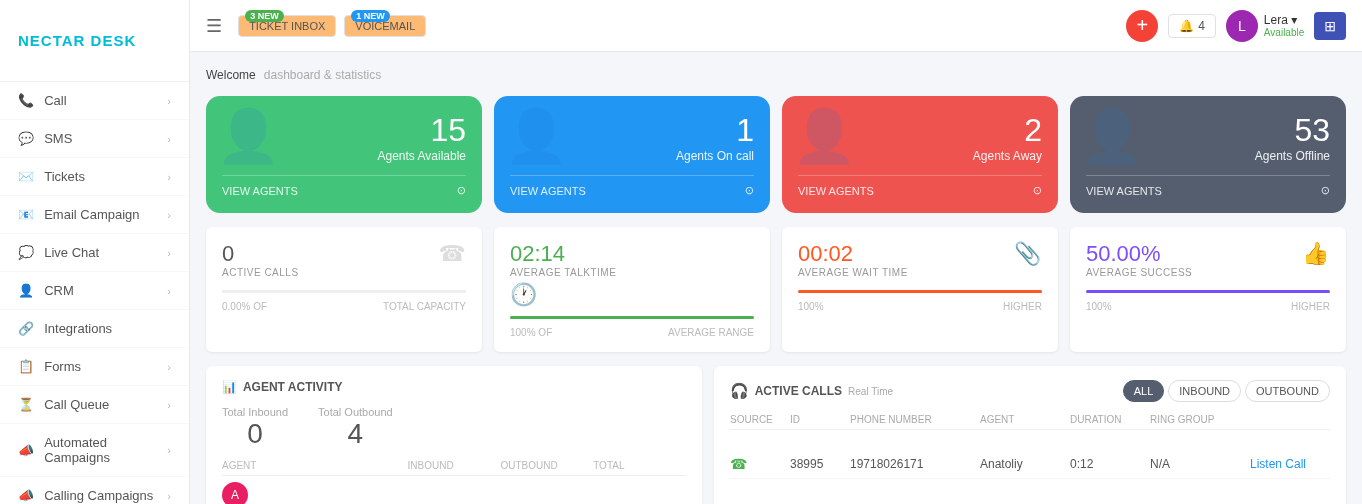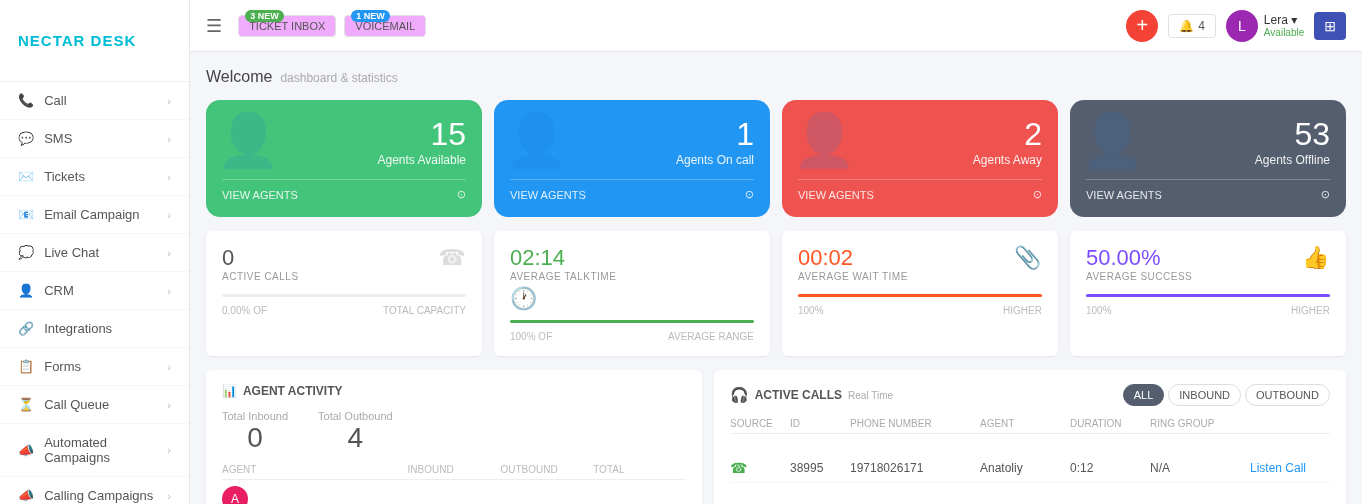--- a/index.html
+++ b/index.html
@@ -48,21 +48,21 @@
       gap: 8px;
     }
     .topbar-btn {
       display: flex;
       align-items: center;
       border: 1px solid #e0e0e0;
       border-radius: 4px;
       padding: 4px 10px;
       font-size: 11px;
       cursor: pointer;
-      background: #f0abfc;
+      background: #fdba74;
       gap: 5px;
       color: #555;
       position: relative;
     }
     .badge {
       position: absolute;
       top: -6px;
       left: 6px;
       background: #4caf50;
       color: #fff;
@@ -120,21 +120,21 @@
       display: flex;
       flex-direction: column;
       overflow: hidden;
     }
     #content {
       flex: 1;
       padding: 16px;
       overflow-y: auto;
     }
     .welcome-header { display: flex; align-items: baseline; gap: 8px; margin-bottom: 14px; }
-    .welcome-title { font-size: 16px; color: #444; font-weight: 400; }
+    .welcome-title { font-size: 12px; color: #444; font-weight: 400; }
     .welcome-sub { font-size: 12px; color: #aaa; }
 
     
     .stat-cards {
       display: grid;
       grid-template-columns: repeat(4, 1fr);
       gap: 12px;
       margin-bottom: 14px;
     }
     .stat-card {

